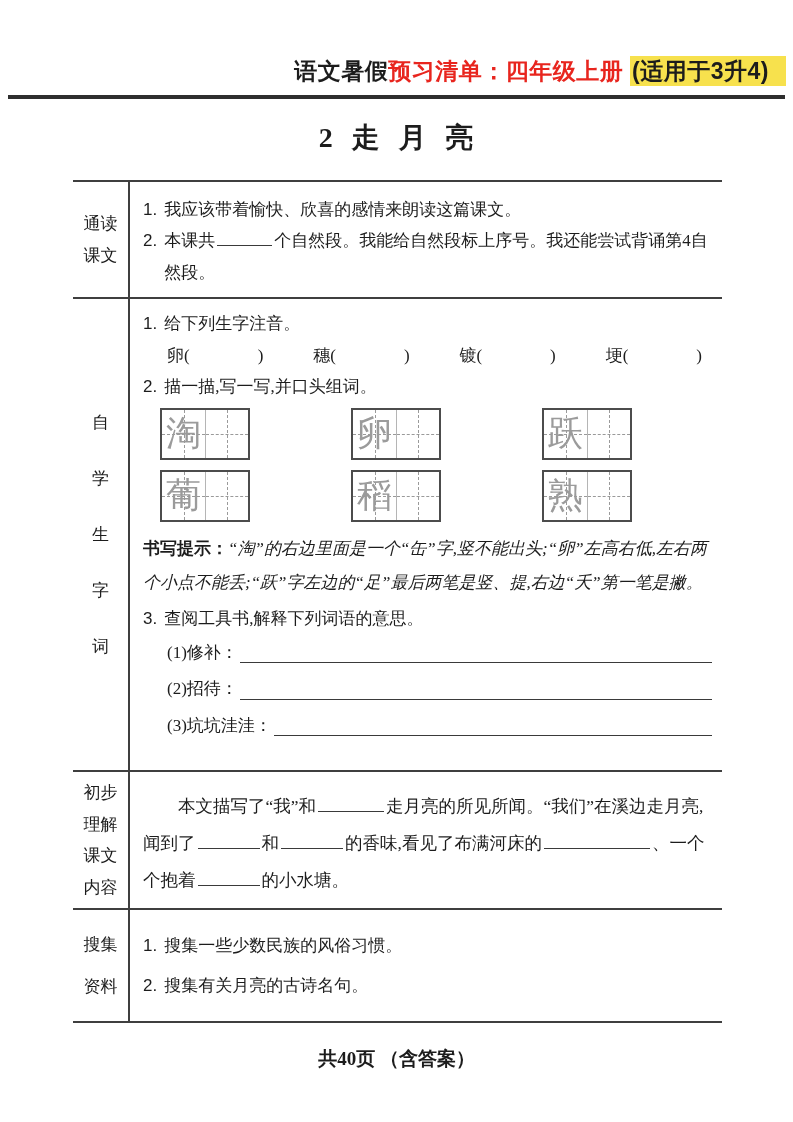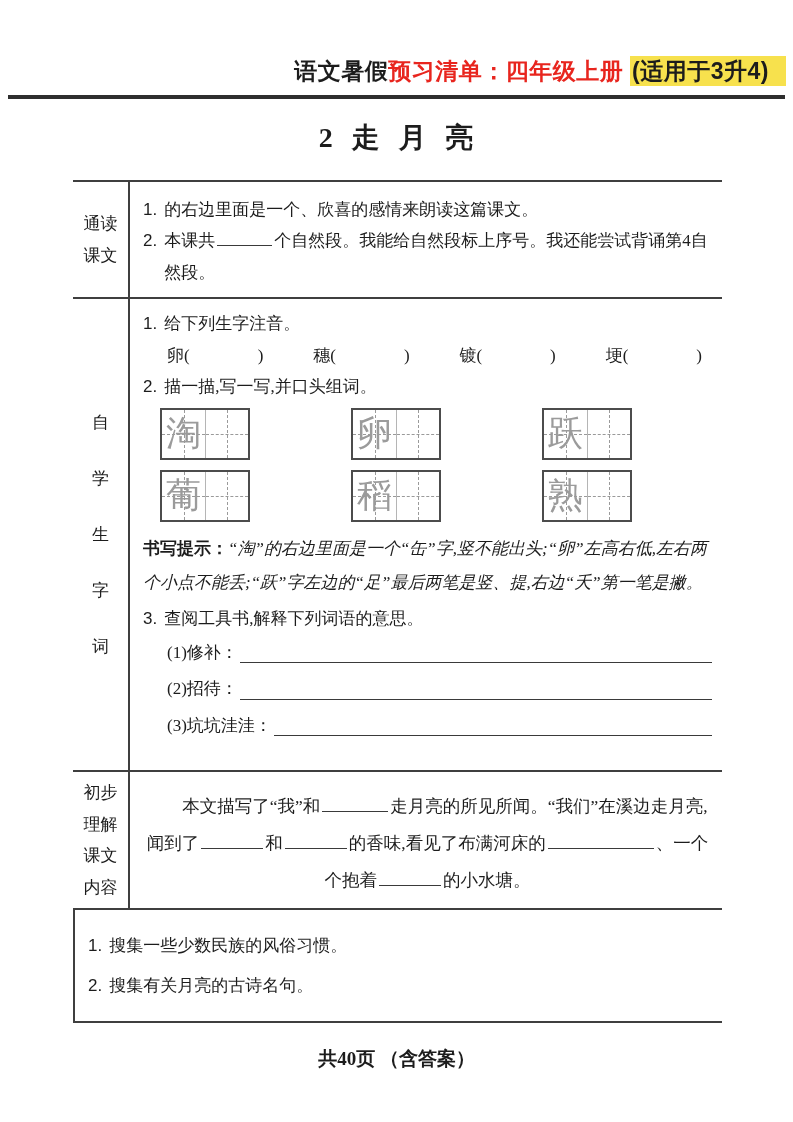--- a/index.html
+++ b/index.html
@@ -130,21 +130,21 @@
 
   
   .def { display:flex; margin-left:24px; line-height:2.15; }
   .def .fill {
     flex:1 1 auto; align-self:flex-end;
     border-bottom:1.6px solid #3a3a3a;
     margin:0 0 8px 2px;
   }
 
   
-  .summary { text-indent:2em;text-align:center; }
+  .summary { text-indent:2em; }
 
   
   .page-footer {
     position:absolute; top:1046px; left:0; width:100%;
     text-align:center; font-weight:bold; font-size:19px;
   }
 </style>
 </head>
 <body>
 
@@ -156,21 +156,21 @@
 <div class="page-title">2 走 月 亮</div>
 
 <div class="sheet-table">
 
   <div class="t-row r1">
     <div class="label-cell">通读
 课文</div>
     <div class="content-cell">
       <div class="li">
         <span class="num">1.</span>
-        <span class="body">的右边里面是一个、欣喜的感情来朗读这篇课文。</span>
+        <span class="body">我应该带着愉快、欣喜的感情来朗读这篇课文。</span>
       </div>
       <div class="li">
         <span class="num">2.</span>
         <span class="body">本课共<span class="blank" style="width: 55px;"></span>个自然段。我能给自然段标上序号。我还能尝试背诵第4自然段。</span>
       </div>
     </div>
   </div>
 
   <div class="t-row r2">
     <div class="label-cell">自
@@ -262,20 +262,22 @@
     <div class="label-cell">初步
 理解
 课文
 内容</div>
     <div class="content-cell">
       <div class="summary">本文描写了“我”和<span class="blank" style="width: 66px;"></span>走月亮的所见所闻。“我们”在溪边走月亮,闻到了<span class="blank" style="width: 62px;"></span>和<span class="blank" style="width: 62px;"></span>的香味,看见了布满河床的<span class="blank" style="width: 106px;"></span>、一个个抱着<span class="blank" style="width: 62px;"></span>的小水塘。</div>
     </div>
   </div>
 
   <div class="t-row r4">
+    <div class="label-cell">搜集
+资料</div>
     <div class="content-cell">
       <div class="li">
         <span class="num">1.</span>
         <span class="body">搜集一些少数民族的风俗习惯。</span>
       </div>
       <div class="li">
         <span class="num">2.</span>
         <span class="body">搜集有关月亮的古诗名句。</span>
       </div>
     </div>

